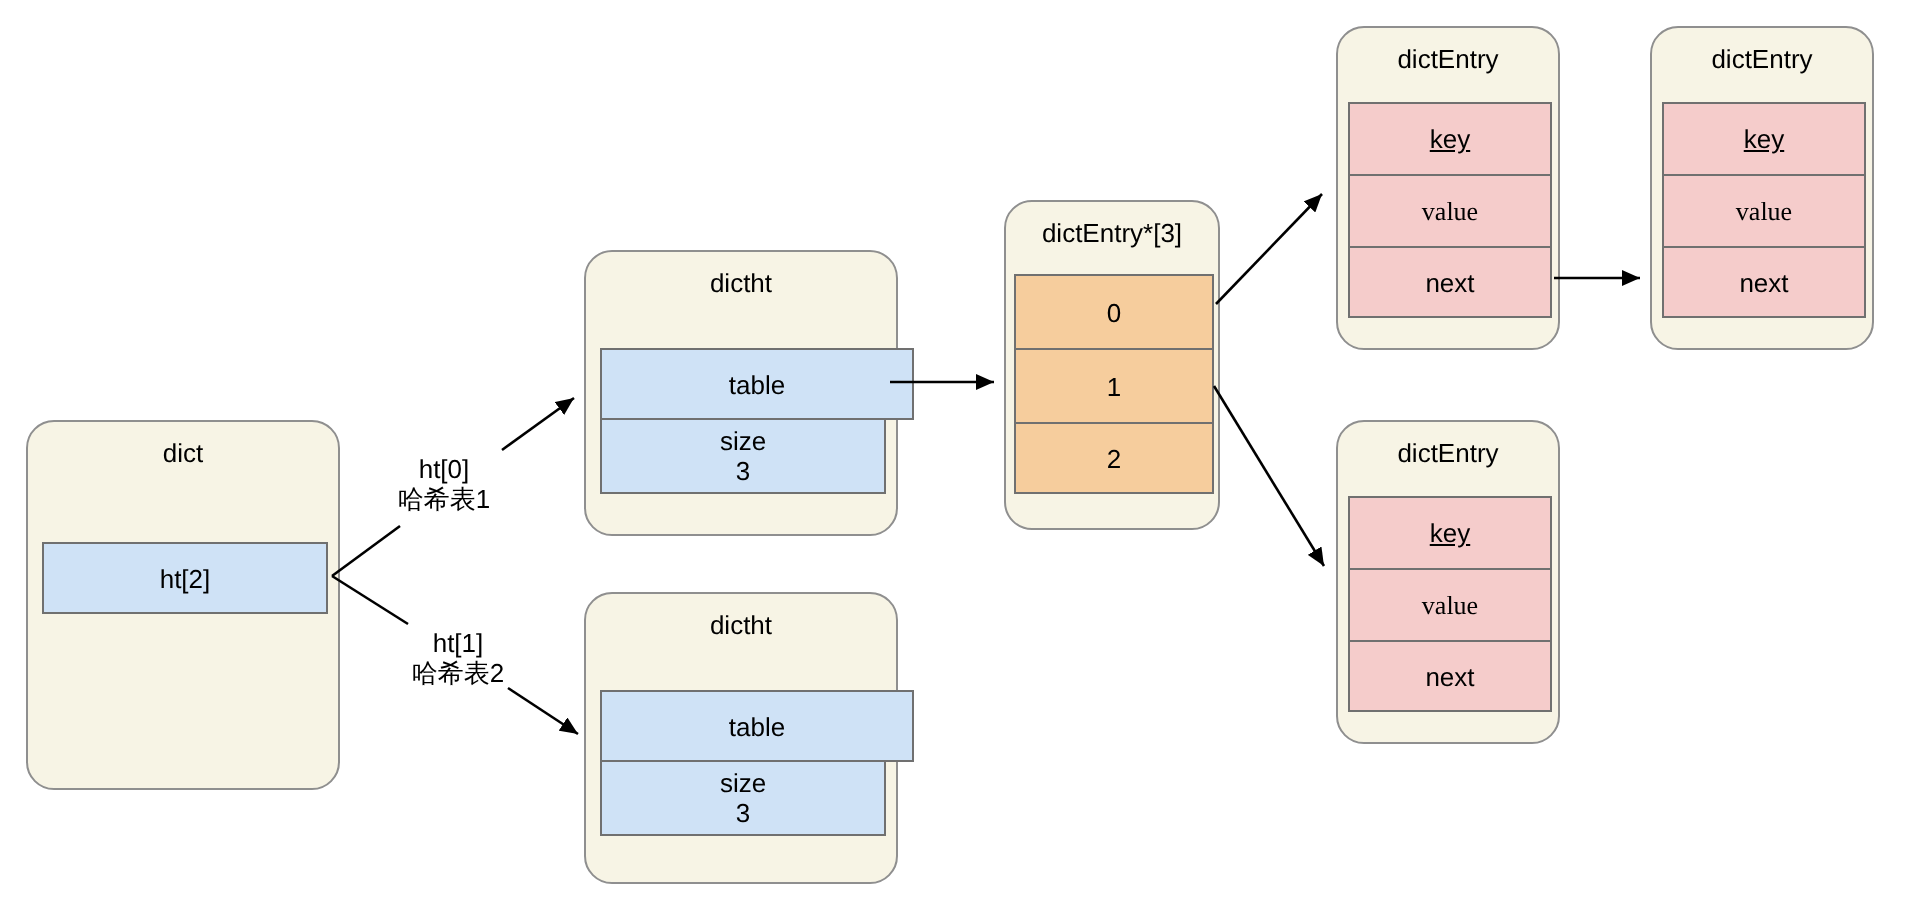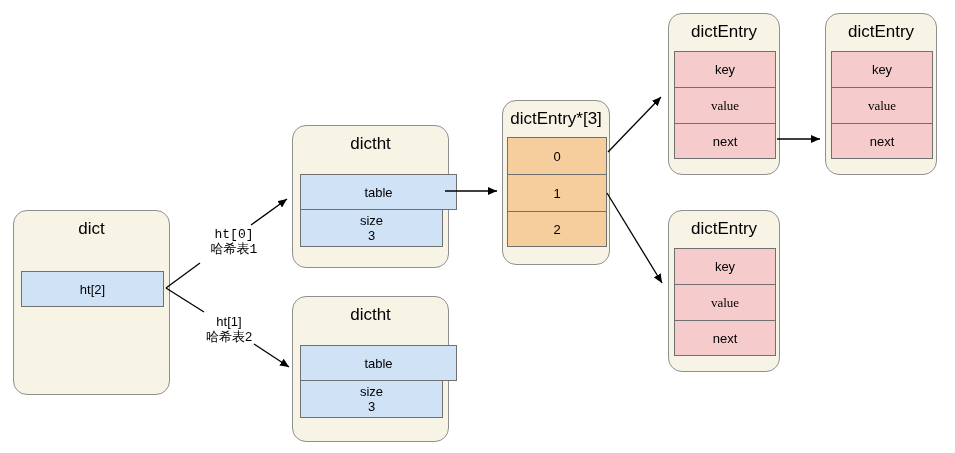--- a/index.html
+++ b/index.html
@@ -26,21 +26,21 @@
   .node {
     position: absolute;
     background: var(--node-fill);
     border: 1px solid var(--node-border);
     border-radius: 14px;
   }
   .node-title {
     position: absolute;
     top: 8px; left: 0; right: 0;
     text-align: center;
-    font-size: 17px;
+    font-size: 13px;
     white-space: nowrap;
   }
   .cell {
     position: absolute;
     border: 1px solid var(--cell-border);
     display: flex;
     flex-direction: column;
     align-items: center;
     justify-content: center;
     font-size: 13px;
@@ -67,34 +67,34 @@
   #box-bucket .slot-0 { top: 36px;  height: 38px; }
   #box-bucket .slot-1 { top: 73px;  height: 38px; }
   #box-bucket .slot-2 { top: 110px; height: 36px; }
 
   
   .entry { width: 112px; height: 162px; }
   #box-entry-top-left  { left: 668px; top: 13px; }
   #box-entry-top-right { left: 825px; top: 13px; }
   #box-entry-bottom    { left: 668px; top: 210px; }
   .entry .field { left: 5px; width: 102px; }
-  .entry .field-0 { top: 37px;  height: 37px; }
+  .entry .field-0 { top: 37px;  height: 37px; text-decoration: underline; }
   .entry .field-1 { top: 73px;  height: 37px; font-family: Liberation Serif, serif; }
   .entry .field-2 { top: 109px; height: 36px; }
 
   
   .edge-label {
     position: absolute;
     width: 72px;
     text-align: center;
     font-size: 13px;
     line-height: 15px;
     white-space: nowrap;
   }
-  #label-ht0 { left: 198px; top: 227px; font-family: Liberation Mono, monospace; }
+  #label-ht0 { left: 186px; top: 227px; }
   #label-ht1 { left: 193px; top: 314px; }
 
   
   #arrows {
     position: absolute;
     left: 0; top: 0;
     pointer-events: none;
   }
   #arrows line { stroke: var(--arrow); stroke-width: 1.3; }
 </style>

